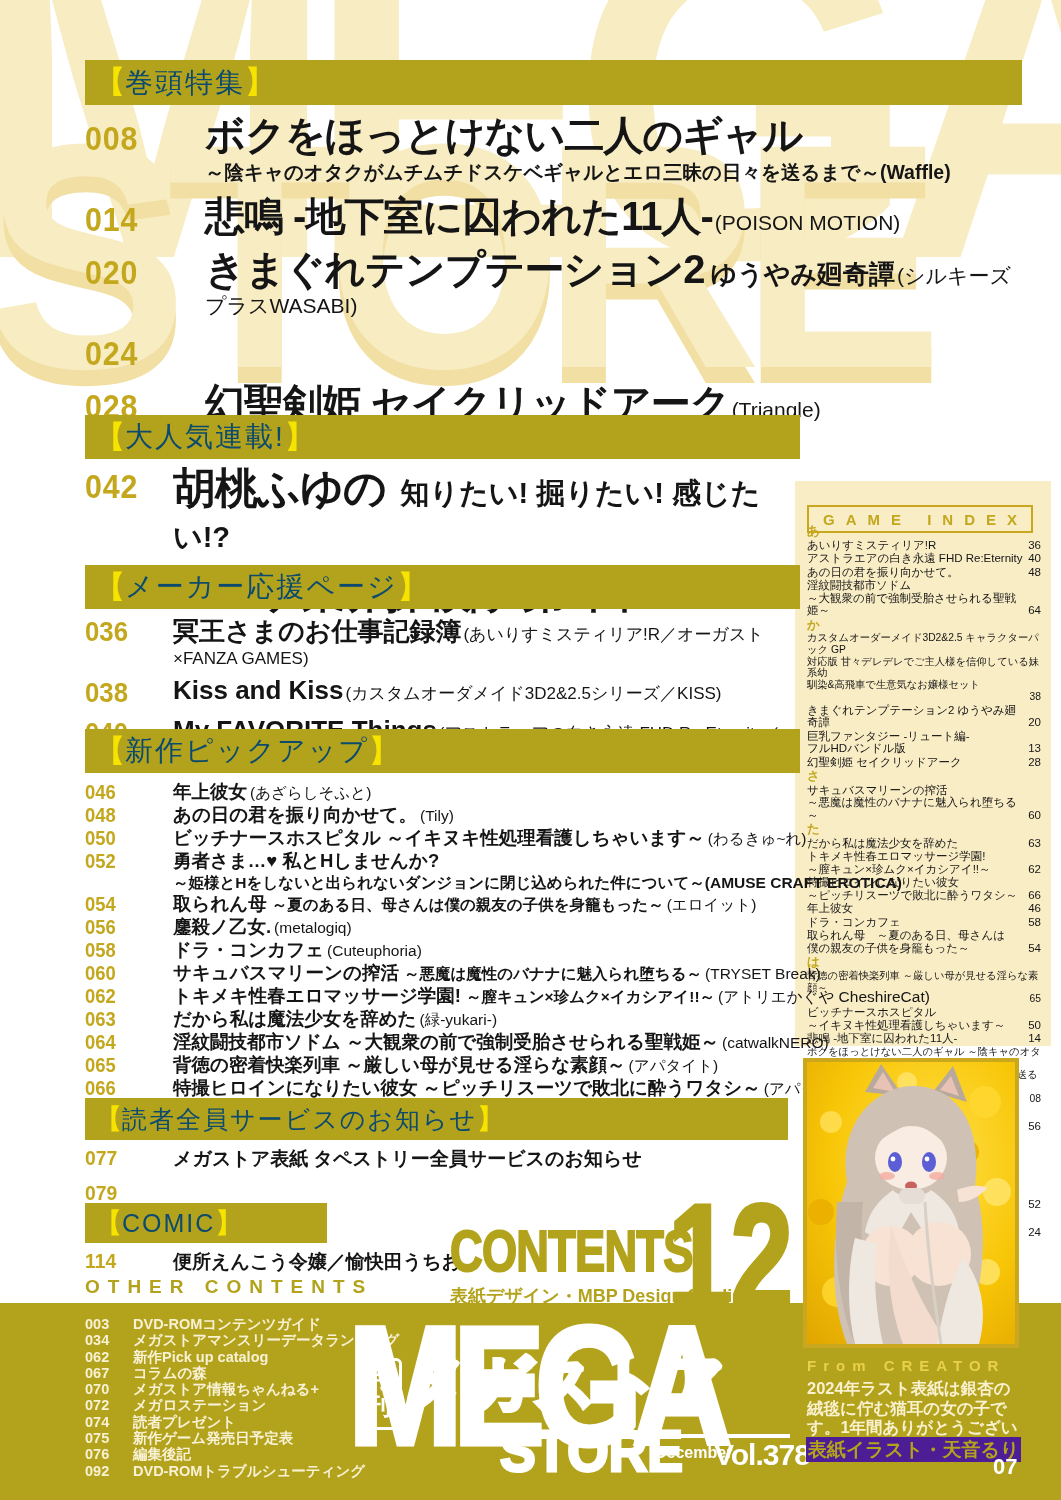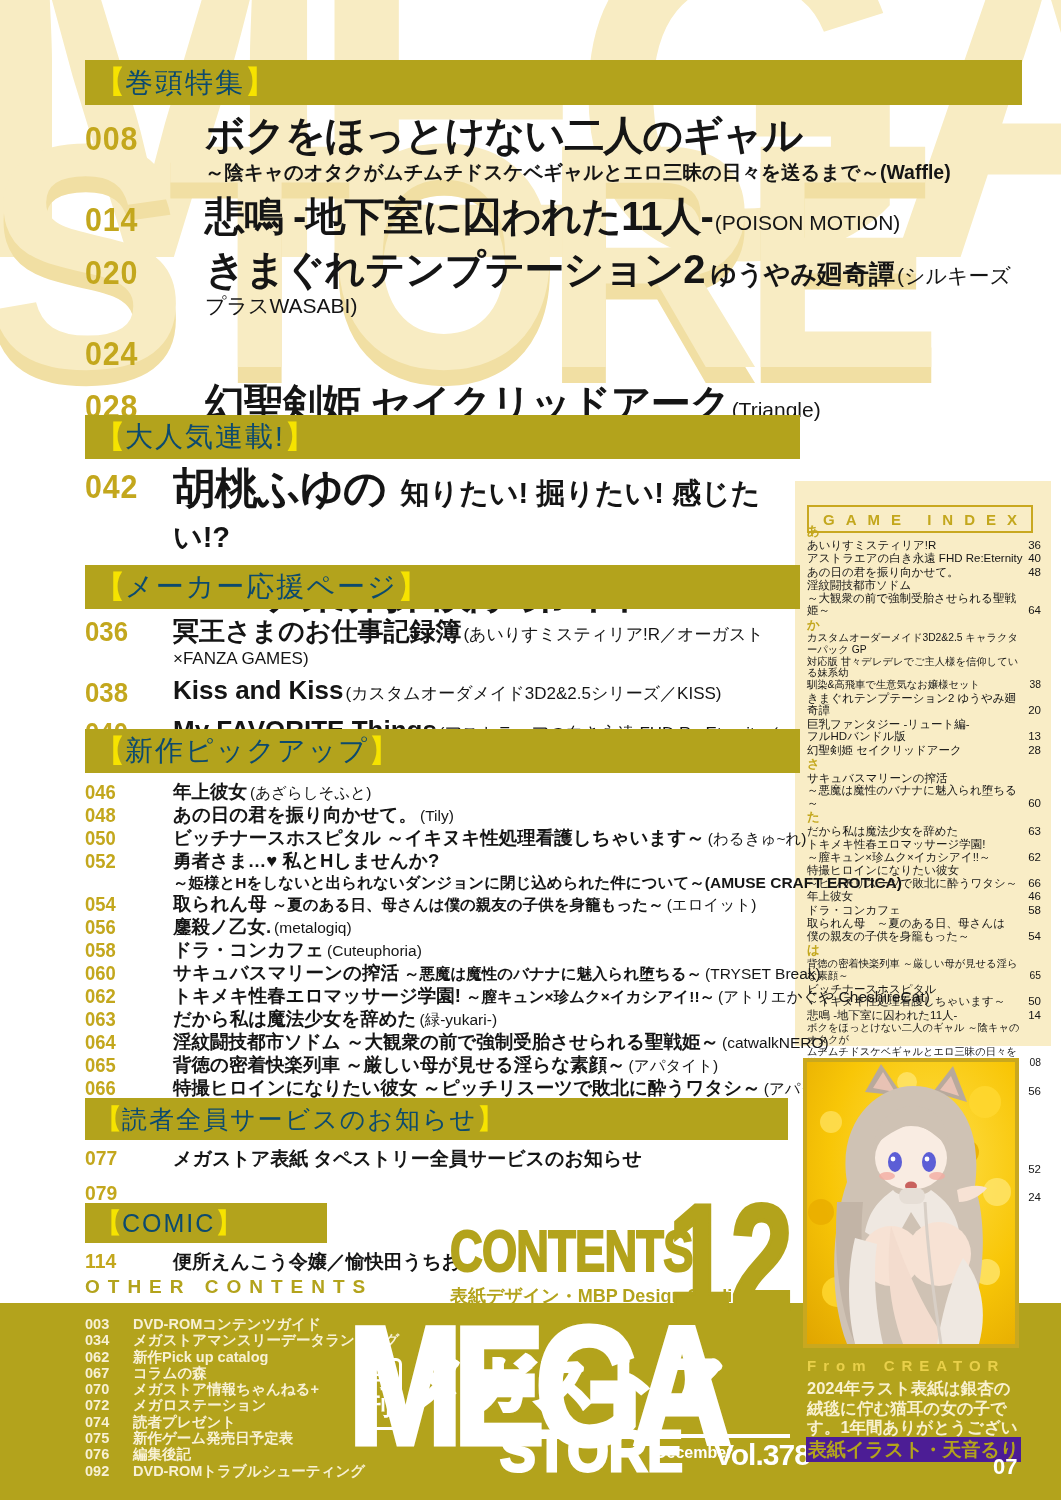--- a/index.html
+++ b/index.html
@@ -81,21 +81,21 @@
   .gi-panel{left:795px;top:481px;width:256px;height:565px;background:#f9edc6;z-index:1;}
   .gi-header{position:absolute;left:12px;top:24px;width:222px;height:24px;border:2px solid #c9a81f;
      display:flex;align-items:center;justify-content:center;}
   .gi-header span{color:#c3a71d;font-weight:bold;font-size:15px;letter-spacing:11px;text-indent:11px;}
   .gi-list{position:absolute;left:12px;top:42px;width:234px;}
   .gi-row{display:flex;align-items:flex-end;font-size:11.5px;line-height:12.5px;margin-bottom:1px;}
   .gi-text{flex:1;white-space:pre-line;}
   .gi-page{margin-left:auto;padding-left:4px;}
   .gi-row.section{margin-top:2px;margin-bottom:1px;}
   .gi-row.section .gi-text{color:#c3a71d;font-weight:bold;font-size:12.5px;}
-  .gi-row.small{font-size:10.3px;line-height:11.8px;}
+  .gi-row.small{font-size:10.3px;line-height:11.8px;flex-direction:column;}
   
   .cover{left:803px;top:1058px;width:216px;height:290px;border:4px solid #c9a81f;box-sizing:border-box;
      z-index:3;background:#f6c400;}
   
   .creator-label{left:807px;top:1357px;color:#e9d04a;font-weight:bold;font-size:15px;letter-spacing:7px;z-index:4;}
   .creator-msg{left:807px;top:1379px;width:214px;color:#f9f1cf;font-size:16.5px;font-weight:bold;
      line-height:19.5px;z-index:4;}
   .credit-box{left:806px;top:1437px;width:215px;height:25px;background:#4c1d95;z-index:4;
      display:flex;align-items:center;justify-content:center;}
   .credit-box span{color:#b3a31c;font-weight:bold;font-size:19px;letter-spacing:0px;}

